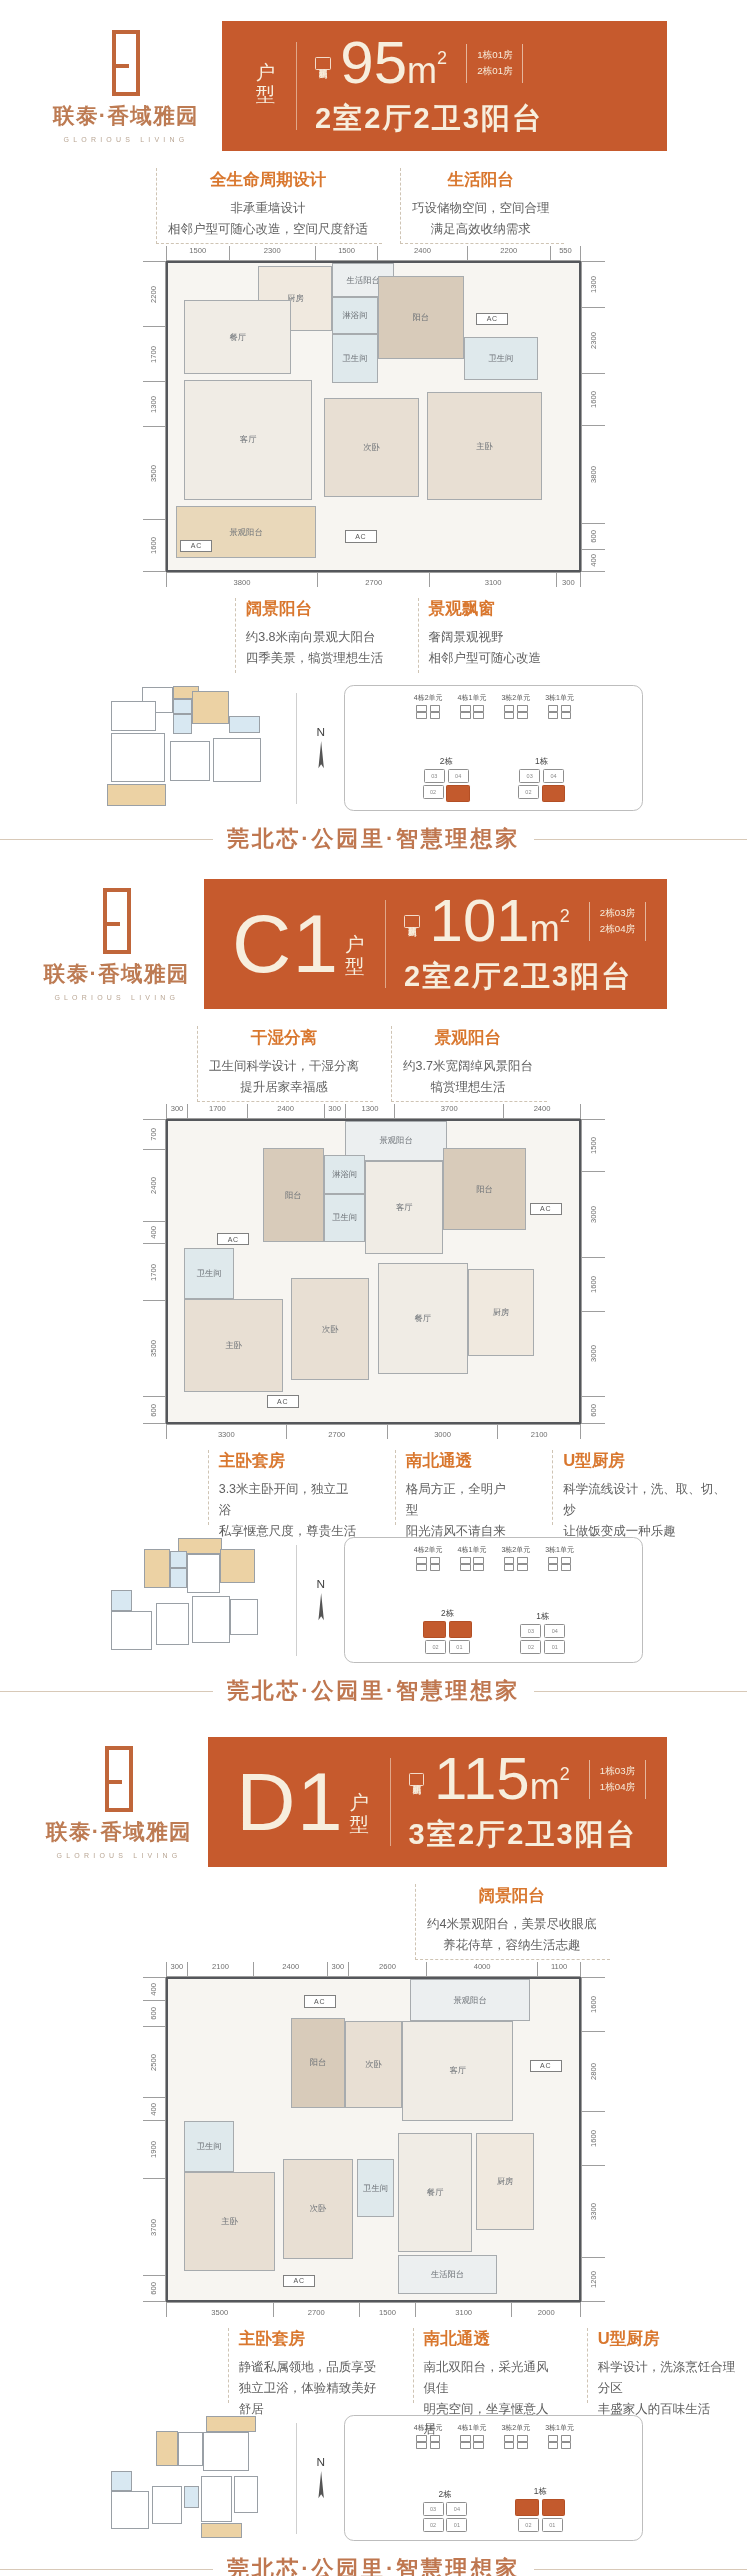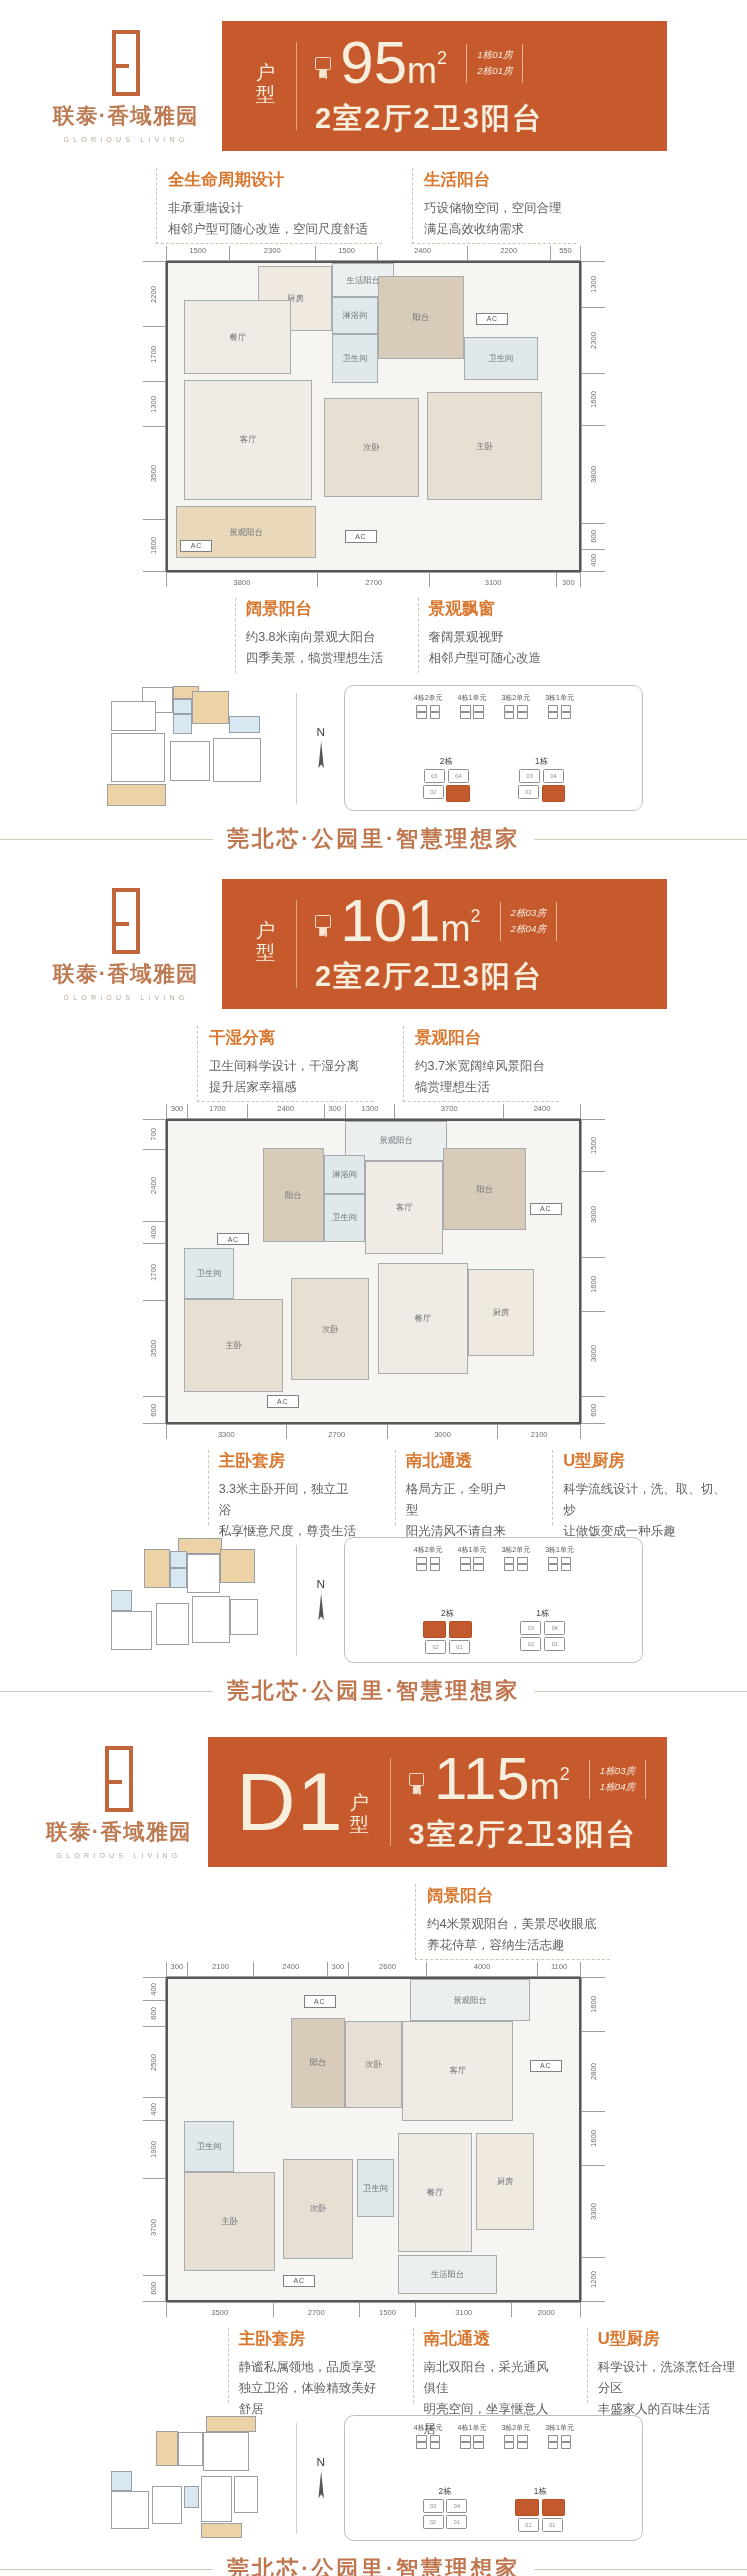--- a/index.html
+++ b/index.html
@@ -18,25 +18,25 @@
   .code-wrap { display:flex; align-items:flex-end; }
   .code { font-size:82px; font-weight:300; line-height:0.95; letter-spacing:1.4px; }
   .code-suffix { display:flex; flex-direction:column; font-size:19.4px; line-height:1.15; margin:0 0 5.5px 5.5px; }
   .banner-div { width:0.7px; background:rgba(250,243,230,.5); align-self:stretch; margin:21px 18px 21px 21px; }
   .banner-right { display:flex; flex-direction:column; justify-content:center; gap:5.5px; }
   .area-row { display:flex; align-items:center; gap:9.7px; }
   .area-label { writing-mode:vertical-rl; text-orientation:upright; font-size:8.3px; border:0.7px solid rgba(250,243,230,.85); border-radius:1.4px; padding:3.5px 1.4px; letter-spacing:0.7px; }
   .area-num { font-size:60px; font-weight:300; line-height:1; }
   .area-unit { font-size:36px; font-weight:300; }
   .area-sup { font-size:18px; vertical-align:19.4px; }
-  .units { border-left:0.7px solid rgba(250,243,230,.6); border-right:0.7px solid rgba(250,243,230,.6); padding:2.8px 9.7px; margin-left:9.7px; font-size:9.7px; line-height:1.7; white-space:nowrap;font-style:italic; }
+  .units { border-left:0.7px solid rgba(250,243,230,.6); border-right:0.7px solid rgba(250,243,230,.6); padding:2.8px 9.7px; margin-left:9.7px; font-size:9.7px; line-height:1.7; white-space:nowrap; }
   .layout-text { font-size:29px; letter-spacing:2.1px; font-weight:bold; }
 
   
-  .features { display:flex; gap:30px; margin-top:16.6px; height:76px; }
+  .features { display:flex; gap:18px; margin-top:16.6px; height:76px;text-align:center; }
   .features.f-b1 { margin-left:156px; } .features.f-c1 { margin-left:197px; } .features.f-d1 { margin-left:415px; }
   .feature { border-left:0.7px dashed #cfc4b4; border-bottom:0.7px dashed #cfc4b4; padding:1.4px 14px 8.3px 11px; }
   .feature-title, .anno-title { font-size:16.6px; font-weight:bold; color:#d9772e; margin-bottom:7px; }
   .feature-line, .anno-line { font-size:12.5px; color:#5f5f5f; line-height:1.65; }
 
   
   .plan-grid { display:grid; grid-template-columns:23.5px 415px 23.5px; justify-content:center; margin-top:2.8px; }
   .dims-h { display:flex; border-right:0.7px solid #9e9e9e; height:15px; grid-column:2; }
   .dims-h .dim-seg { display:flex; justify-content:center; border-left:0.7px solid #9e9e9e; position:relative; }
   .dims-top .dim-seg { align-items:flex-start; border-bottom:0.7px solid #9e9e9e; }
@@ -62,21 +62,21 @@
   .mini-plan .mroom { position:absolute; border:0.7px solid #9aa0a6; background:#fff; }
   .vdiv { width:0.7px; height:111px; background:#cfcfcf; }
   .compass { display:flex; flex-direction:column; align-items:center; color:#444; gap:1.4px; }
   .compass-n { font-size:11.8px; }
   .site-box { width:299px; height:126px; border:0.7px solid #bdbdbd; border-radius:9.7px; padding:7px 11px 5.5px; display:flex; flex-direction:column; justify-content:space-between; }
   .site-top { display:flex; gap:15px; justify-content:center; }
   .t-cluster { display:flex; flex-direction:column; align-items:center; gap:2.1px; }
   .t-label { font-size:7px; color:#555; white-space:nowrap; }
   .g-row { display:flex; gap:2.8px; justify-content:center; }
   .glyph { width:10.4px; height:7px; border:0.7px solid #8f8f8f; background:#fff; border-radius:0.7px; }
-  .site-bottom { display:flex; gap:48px; justify-content:center; padding-bottom:2.8px; }
+  .site-bottom { display:flex; gap:48px; justify-content:center; padding-bottom:2.8px;align-items:flex-end; }
   .b-cluster { display:flex; flex-direction:column; align-items:center; gap:2.1px; }
   .b-label { font-size:8.3px; color:#444; }
   .glyph-big { width:21px; height:14px; border:0.7px solid #8f8f8f; background:#fff; border-radius:1.4px; font-size:5.5px; color:#8a8a8a; display:flex; align-items:center; justify-content:center; }
   .glyph-big.hl { background:#c35a2d; border-color:#b34f25; color:transparent; width:23.5px; height:16.6px; }
 
   
   .section-footer { display:flex; align-items:center; gap:14px; margin-top:9.7px; }
   .fline { flex:1; height:0.7px; background:#d8c9b8; }
   .ftext { font-size:22px; font-weight:bold; color:#bf7750; letter-spacing:2.8px; white-space:nowrap; }
 </style>
@@ -368,20 +368,21 @@
 
   <div class="section">
     <div class="header">
       <div class="logo">
         <div class="logo-mark"></div>
         <div class="logo-cn">联泰·香域雅园</div>
         <div class="logo-en">GLORIOUS LIVING</div>
       </div>
       <div class="banner">
         <div class="code-wrap">
+          <div class="code">C1</div>
           <div class="code-suffix">
             <span>户</span>
             <span>型</span>
           </div>
         </div>
         <div class="banner-div"></div>
         <div class="banner-right">
           <div class="area-row">
             <span class="area-label">建筑面积约</span>
             <span class="area-num"><span>101</span><span class="area-unit">m</span><sup class="area-sup">2</sup></span>

